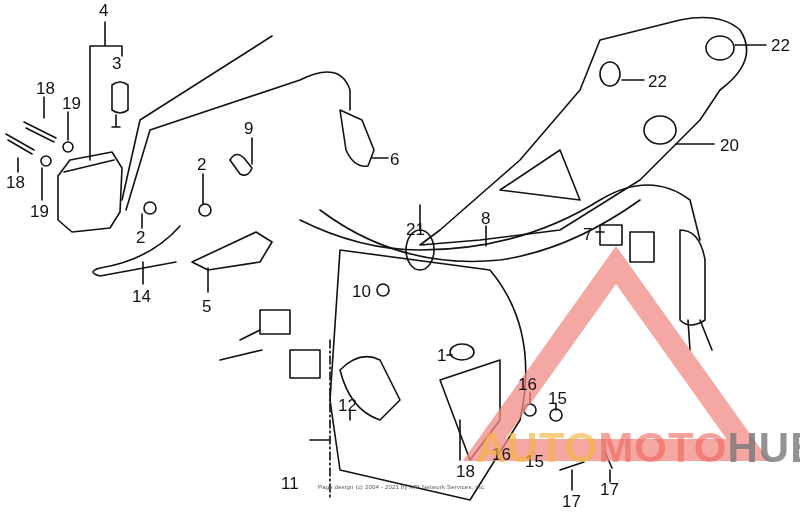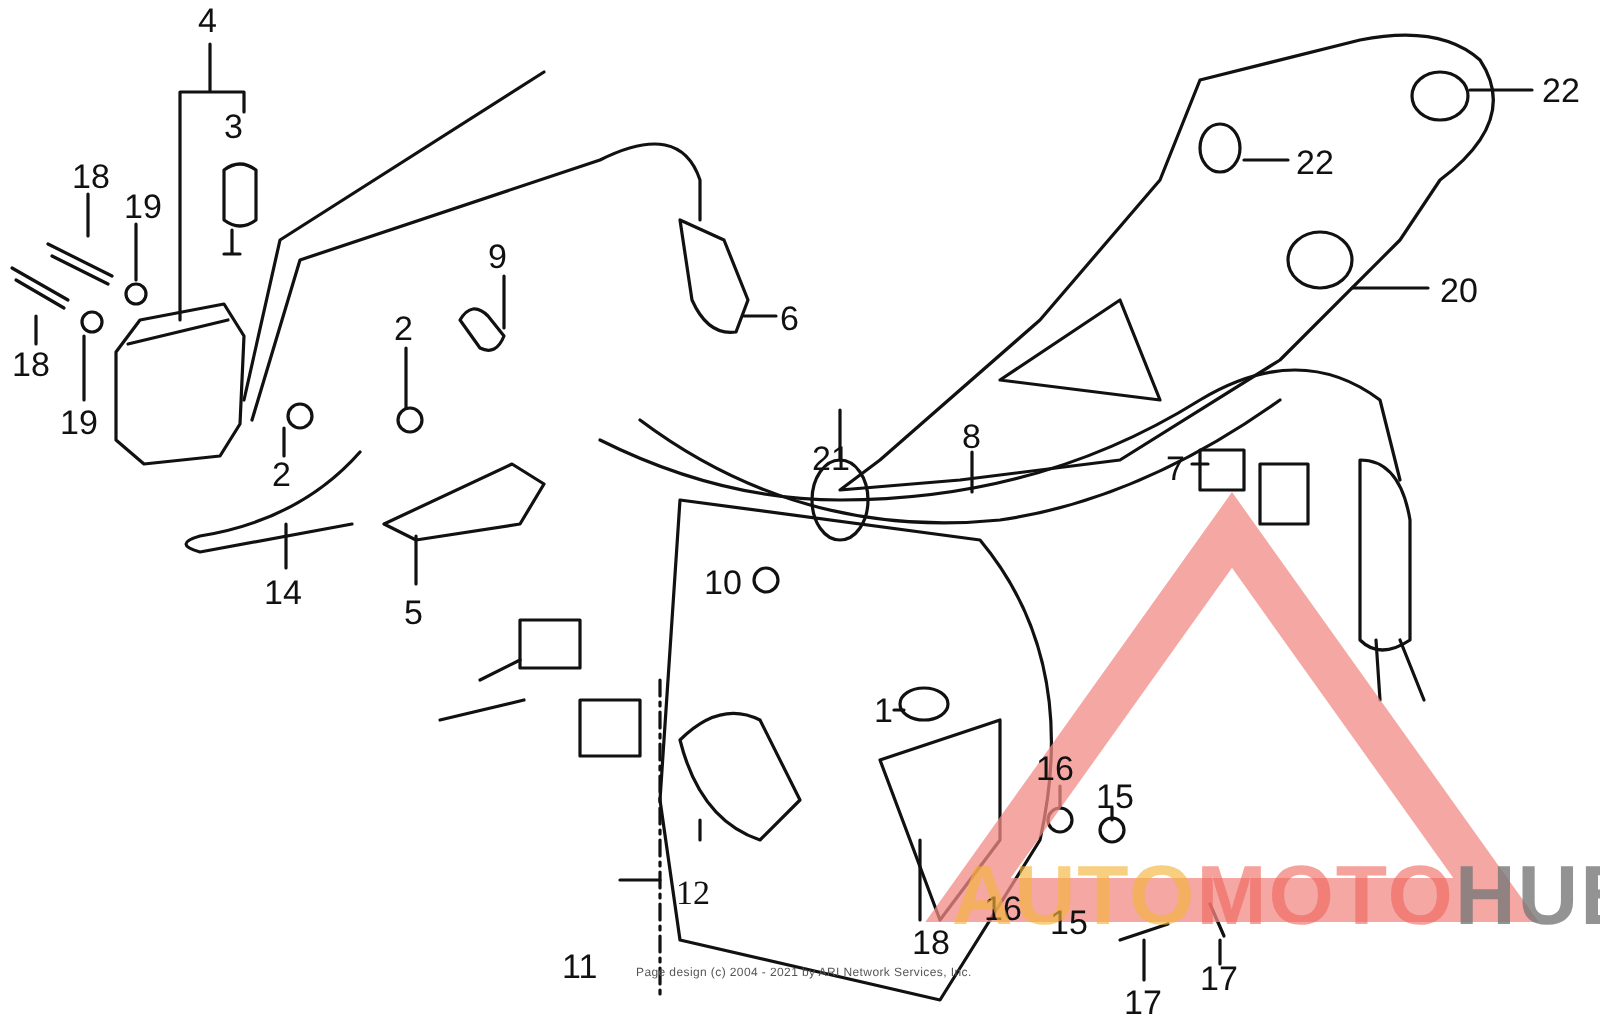--- a/index.html
+++ b/index.html
@@ -122,21 +122,21 @@
       <div class="callout" style="left: 771px; top: 37px;">22</div>
       <div class="callout" style="left: 648px; top: 73px;">22</div>
       <div class="callout" style="left: 720px; top: 137px;">20</div>
       <div class="callout" style="left: 583px; top: 226px;">7</div>
       <div class="callout" style="left: 132px; top: 288px;">14</div>
       <div class="callout" style="left: 202px; top: 298px;">5</div>
       <div class="callout" style="left: 352px; top: 283px; text-align: right;">10</div>
       <div class="callout" style="left: 437px; top: 347px;">1</div>
       <div class="callout" style="left: 518px; top: 376px;">16</div>
       <div class="callout" style="left: 548px; top: 390px;">15</div>
-      <div class="callout" style="left: 338px; top: 438px; font-family: Liberation Serif, serif;">12</div>
+      <div class="callout" style="left: 338px; top: 397px;">12</div>
       <div class="callout" style="left: 281px; top: 432px; margin-top: 43px;">11</div>
       <div class="callout" style="left: 492px; top: 446px;">16</div>
       <div class="callout" style="left: 525px; top: 453px;">15</div>
       <div class="callout" style="left: 456px; top: 463px;">18</div>
       <div class="callout" style="left: 600px; top: 481px;">17</div>
       <div class="callout" style="left: 562px; top: 493px;">17</div>
     </div>
 
   <div class="wm-text">
     <span class="wm-a">AUTO</span><span class="wm-m">MOTO</span><span class="wm-h">HUB</span>

